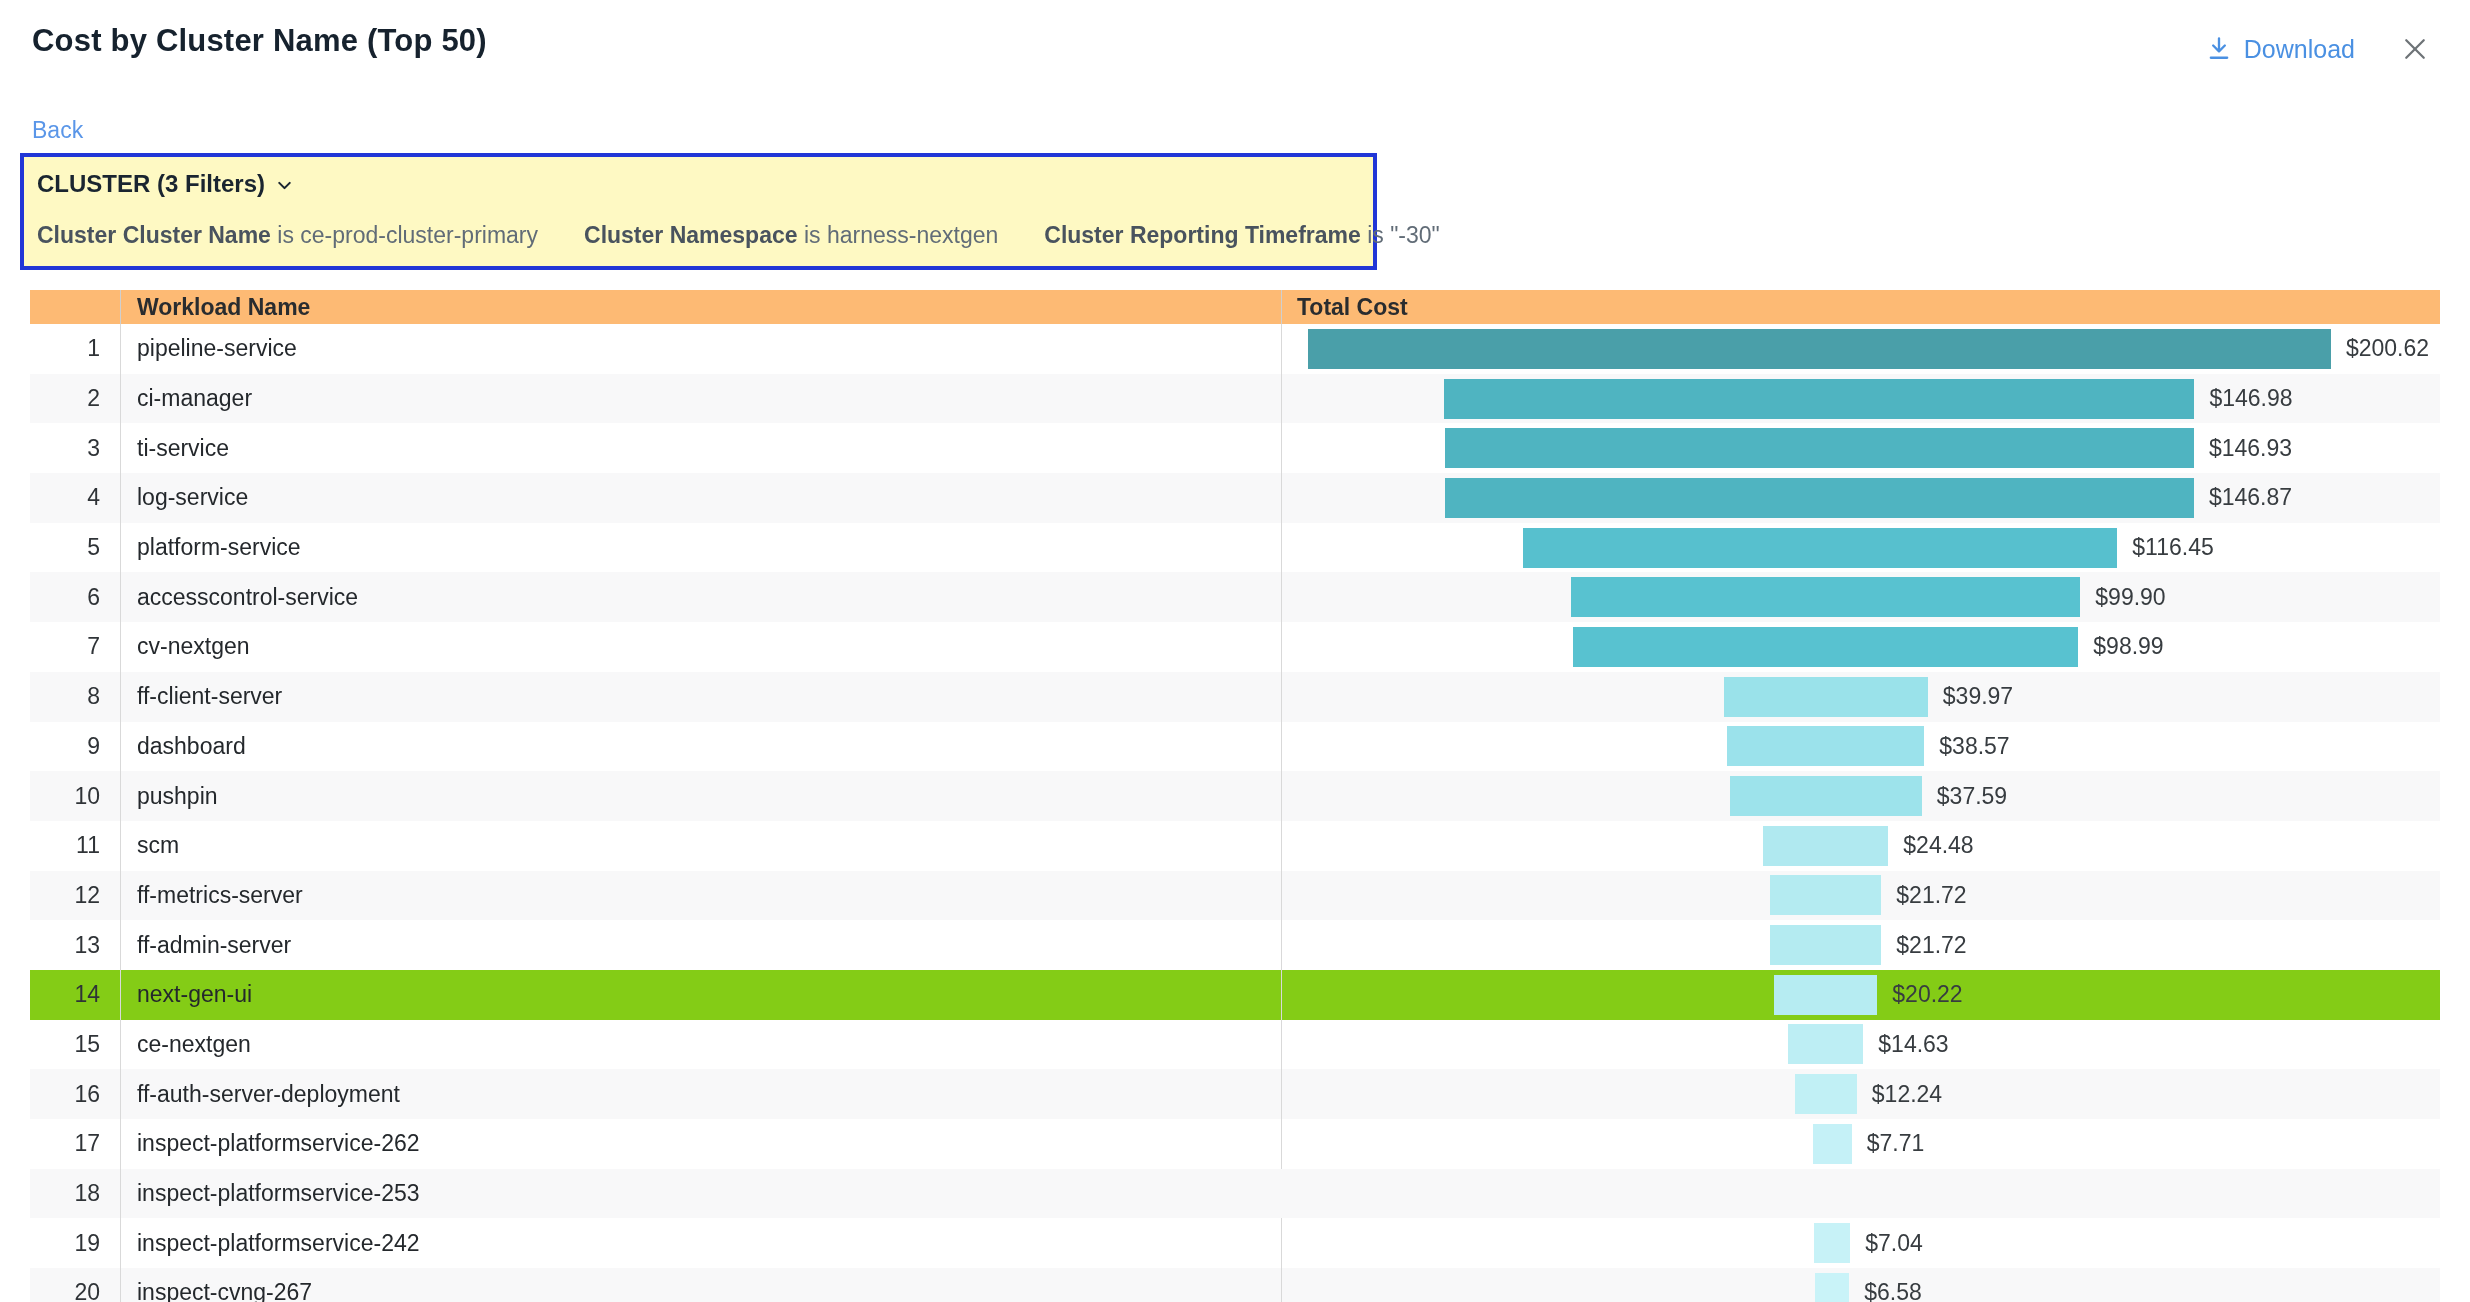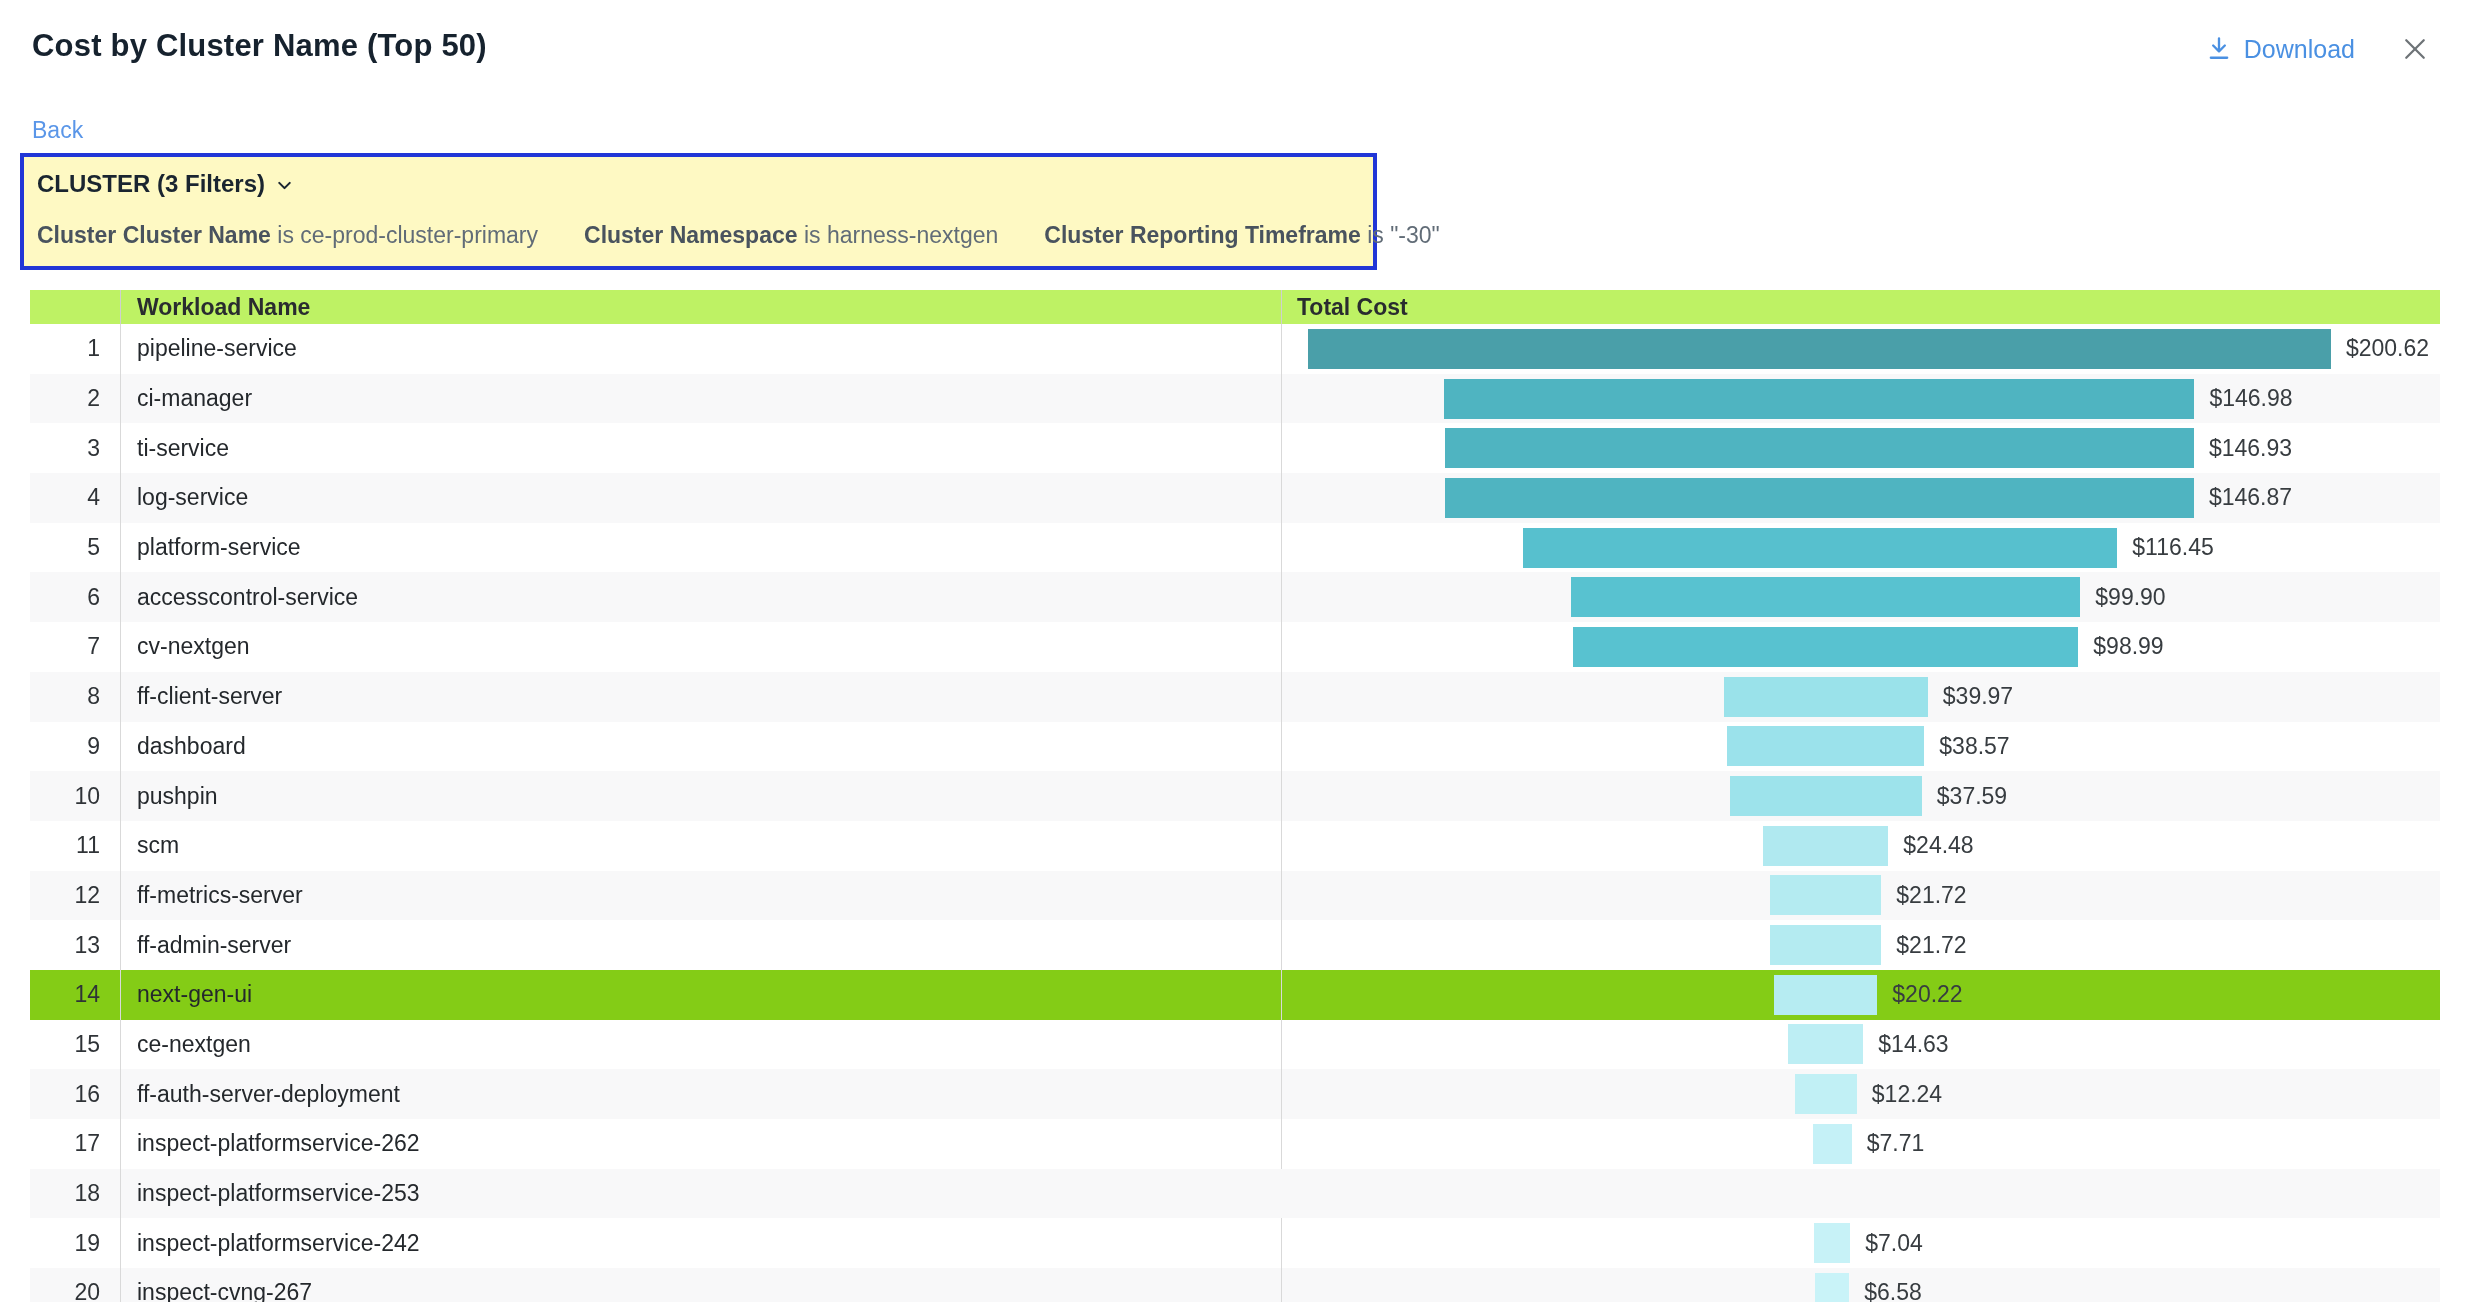--- a/index.html
+++ b/index.html
@@ -1,20 +1,20 @@
 <!DOCTYPE html>
 <html><head>
 <meta charset="utf-8">
 <style>
   * { margin:0; padding:0; box-sizing:border-box; }
   html,body { width:2470px; height:1302px; background:#ffffff; overflow:hidden;
               font-family:"Liberation Sans","DejaVu Sans",sans-serif; }
 
   
-  .top-bar { display:flex; justify-content:space-between; align-items:flex-end;
+  .top-bar { display:flex; justify-content:space-between; align-items:center;
              padding:18px 40px 0 32px; }
   .page-title { font-size:31px; font-weight:700; color:#16222e; letter-spacing:.2px; }
   .top-actions { display:flex; align-items:center; gap:45px; margin-top:16px; }
   .download-btn { display:flex; align-items:center; gap:11px; cursor:pointer;
                   color:#4a90e2; font-size:25px; font-weight:500; }
   .close-btn { cursor:pointer; display:flex; align-items:center; }
 
   
   .back-link { display:inline-block; margin:53px 0 0 32px; color:#5a96e8;
                font-size:23px; cursor:pointer; }
@@ -23,21 +23,21 @@
   .filter-panel { margin:9px 0 0 20px; width:1357px; border:4px solid #2136d6;
                   background:#fef9c3; padding:13px 14px 17px 13px;text-align:right; }
   .filter-summary { display:flex; align-items:center; gap:9px; font-size:24px;
                     font-weight:700; color:#1a2530; cursor:pointer; }
   .filter-items { display:flex; gap:46px; margin-top:24px; font-size:23px;
                   color:#616c77; white-space:nowrap; }
   .filter-item .f-field { font-weight:600; color:#49535e; }
 
   
   .data-table { margin:20px 30px 0 30px; width:2410px; }
-  .t-header { display:flex; height:34px; background:#bef264; align-items:center;
+  .t-header { display:flex; height:34px; background:#fdba74; align-items:center;
               font-size:23px; font-weight:700; color:#292c2f; }
   .col-rank { width:90px; height:100%; }
   .col-name { width:1161px; height:100%; display:flex; align-items:center;
               padding-left:16px; border-left:1px solid #cfcfcf; }
   .col-cost { flex:1; height:100%; display:flex; align-items:center;
               padding-left:15px; border-left:1px solid #cfcfcf; }
 
   .t-row { display:flex; height:49.7px; background:#ffffff; }
   .t-row.even { background:#f8f8f9; }
   .t-row.highlighted { background:#84cc16; }

